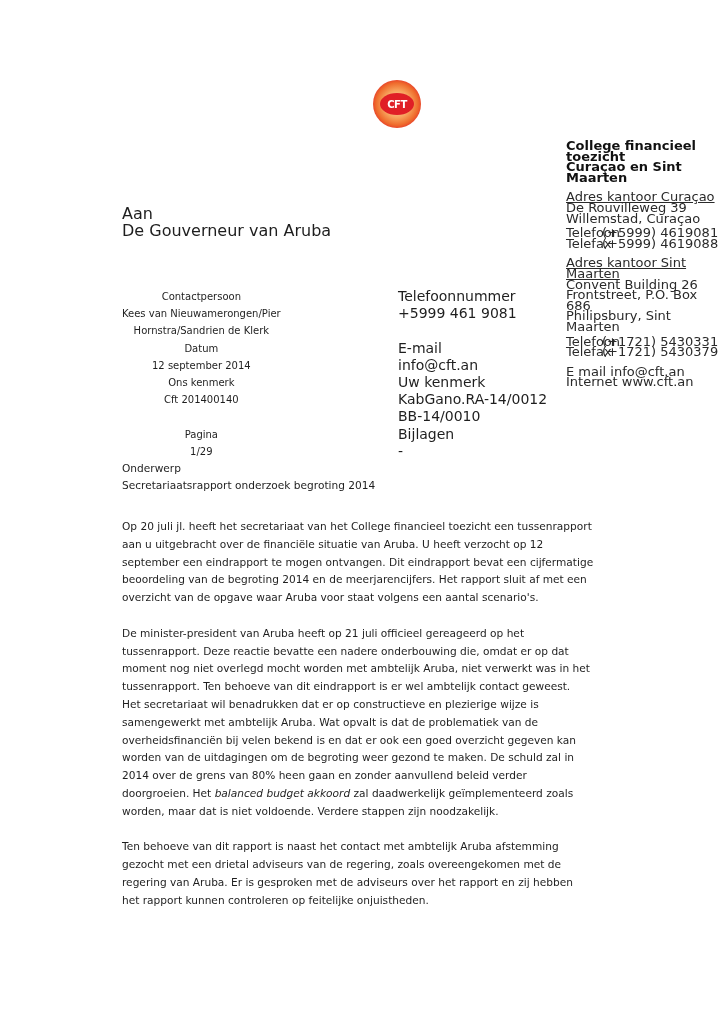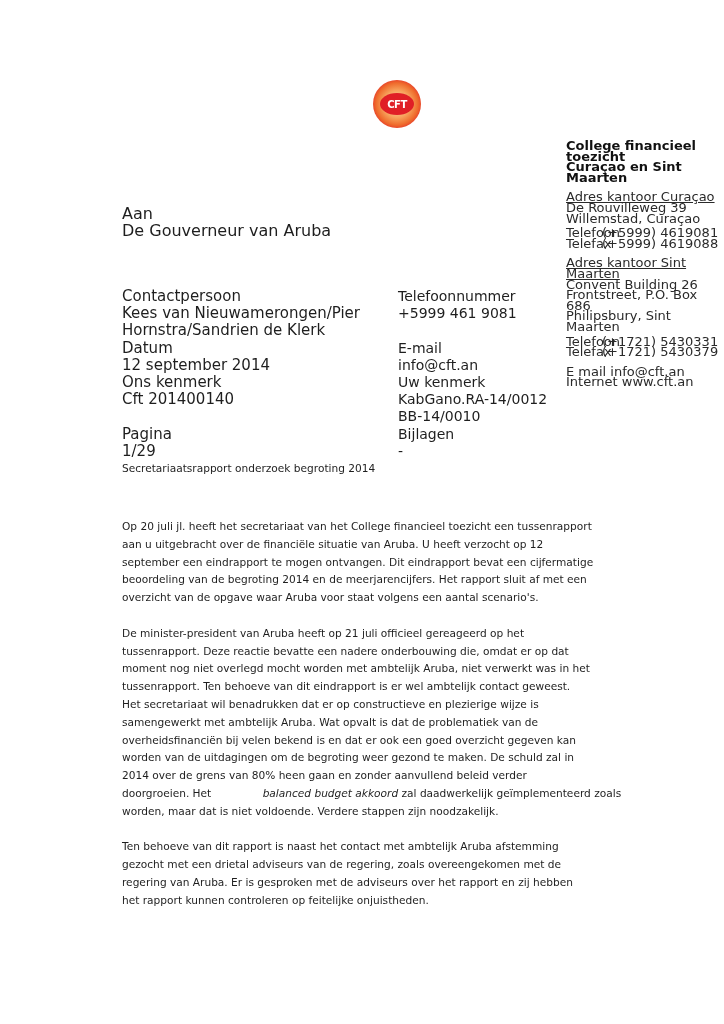--- a/index.html
+++ b/index.html
@@ -20,27 +20,27 @@
     font-family: "DejaVu Sans", sans-serif;
   }
   .sidebar { left: 566px; top: 141px; font-size: 13px; line-height: 10.6px; color: #2a2a2a; }
   .sidebar .bold { font-weight: bold; color: #111; }
   .sidebar .ul { text-decoration: underline; }
   .sidebar .gap { height: 9px; }
   .sidebar .gap-sm { height: 4px; }
   .sidebar .row { display: flex; }
   .sidebar .row .k { width: 36px; }
   .addressee { left: 122px; top: 157px; font-size: 16px; line-height: 17px; margin-top: 48px; }
-  .meta-left { left: 122px; top: 288px; font-size: 15px; line-height: 17.2px; }
+  .meta-left { left: 122px; top: 288px; font-size: 10px; line-height: 17.2px; text-align: center; }
   .meta-right { left: 398px; top: 288px; font-size: 14px; line-height: 17.2px; }
   .spacer { height: 17.2px; }
   .subject { left: 122px; top: 460px; font-size: 10.6px; line-height: 17px; }
   .body-text { left: 122px; top: 518px; width: 560px; font-size: 10.6px; line-height: 17.8px; }
   .para { margin: 0 0 17.8px 0; white-space: pre-line; }
-  em { font-style: italic; margin-left: 48px; }
+  em { font-style: italic; }
 </style>
 </head>
 <body>
 
 <div class="abs logo">
   <div class="logo-inner">CFT</div>
 </div>
 
 <div class="abs sidebar">
   <div class="bold">College financieel toezicht</div>
@@ -108,20 +108,21 @@
   <div>E-mail</div>
   <div>info@cft.an</div>
   <div>Uw kenmerk</div>
   <div>KabGano.RA-14/0012</div>
   <div>BB-14/0010</div>
   <div>Bijlagen</div>
   <div>-</div>
 </div>
 
 <div class="abs subject">
+  <div>Onderwerp</div>
   <div>Secretariaatsrapport onderzoek begroting 2014</div>
 </div>
 
 <div class="abs body-text">
   <p class="para">Op 20 juli jl. heeft het secretariaat van het College financieel toezicht een tussenrapport
 aan u uitgebracht over de financiële situatie van Aruba. U heeft verzocht op 12
 september een eindrapport te mogen ontvangen. Dit eindrapport bevat een cijfermatige
 beoordeling van de begroting 2014 en de meerjarencijfers. Het rapport sluit af met een
 overzicht van de opgave waar Aruba voor staat volgens een aantal scenario's.</p>
   <p class="para"><span>De minister-president van Aruba heeft op 21 juli officieel gereageerd op het

